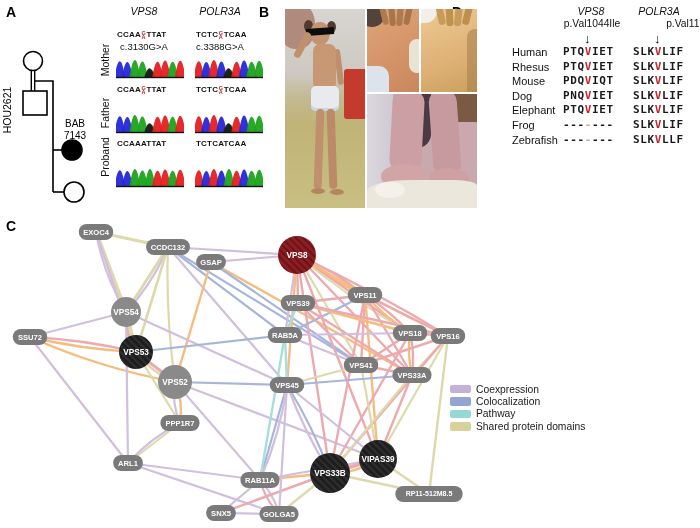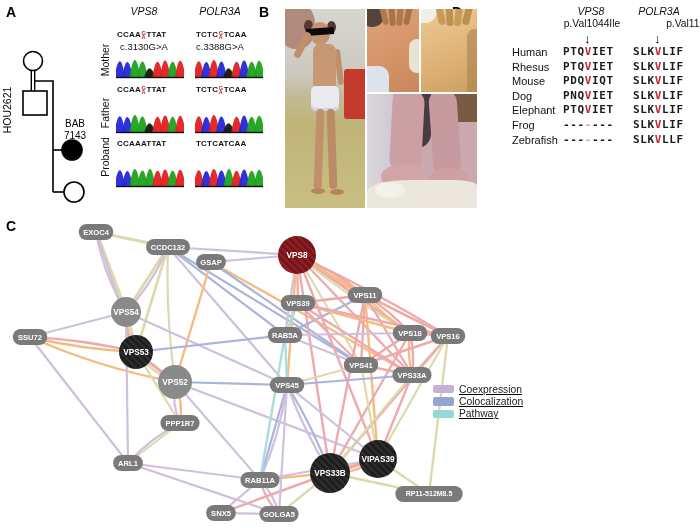--- a/index.html
+++ b/index.html
@@ -13,21 +13,21 @@
   .seqlbl{position:absolute;font-weight:bold;font-size:8px;letter-spacing:.2px;color:#111;white-space:nowrap;}
   .seqlbl .het{display:inline-block;vertical-align:-1.5px;line-height:4px;font-size:5.5px;color:#cc2222;text-align:center;margin:0 .5px;}
   .seqlbl .het span{display:block;}
   .chromo{position:absolute;}
   .photo{position:absolute;overflow:hidden;}
   .shape{position:absolute;}
   .spec{position:absolute;font-size:11px;color:#111;white-space:nowrap;}
   .aseq{position:absolute;font-family:"DejaVu Sans Mono",monospace;font-weight:bold;font-size:11px;letter-spacing:.6px;color:#1a1a1a;white-space:pre;}
   .mut{position:absolute;font-size:10.3px;color:#111;transform:translateX(-50%);white-space:nowrap;}
   .darrow{position:absolute;font-size:13px;font-weight:bold;color:#000;}
-  .legend{position:absolute;left:433px;top:383px;text-decoration:underline;}
+  .legend{position:absolute;left:450px;top:383px;}
   .legend .lrow{display:flex;align-items:center;height:12.4px;}
   .legend .sw{width:21px;height:8.5px;border-radius:2px;margin-right:5px;}
   .legend .lt{font-size:10.3px;color:#1a1a1a;white-space:nowrap;}
   svg text{font-family:"Liberation Sans",sans-serif;}
 </style>
 </head>
 <body>
 
 <div class="fig">
 
@@ -373,20 +373,24 @@
         <div class="lt" style="">Coexpression</div>
       </div>
       <div class="lrow" style="">
         <div class="sw" style="background:#95a5d3"></div>
         <div class="lt" style="">Colocalization</div>
       </div>
       <div class="lrow" style="">
         <div class="sw" style="background:#96d8d3"></div>
         <div class="lt" style="">Pathway</div>
       </div>
+      <div class="lrow" style="">
+        <div class="sw" style="background:#d7d19a"></div>
+        <div class="lt" style="">Shared protein domains</div>
+      </div>
     </div>
 
   <div class="gene-head" style="left:591px;top:5px">VPS8</div>
   <div class="mut" style="left:592px;top:18px">p.Val1044Ile</div>
   <div class="gene-head" style="left:659px;top:5px">POLR3A</div>
   <div class="mut" style="left:694px;top:18px">p.Val1130Ile</div>
   <div class="darrow" style="left:584px;top:31px">↓</div>
   <div class="darrow" style="left:654px;top:31px">↓</div>
   <div id="alignment-rows">
       <div class="spec" style="left:512px;top:46px">Human</div>

